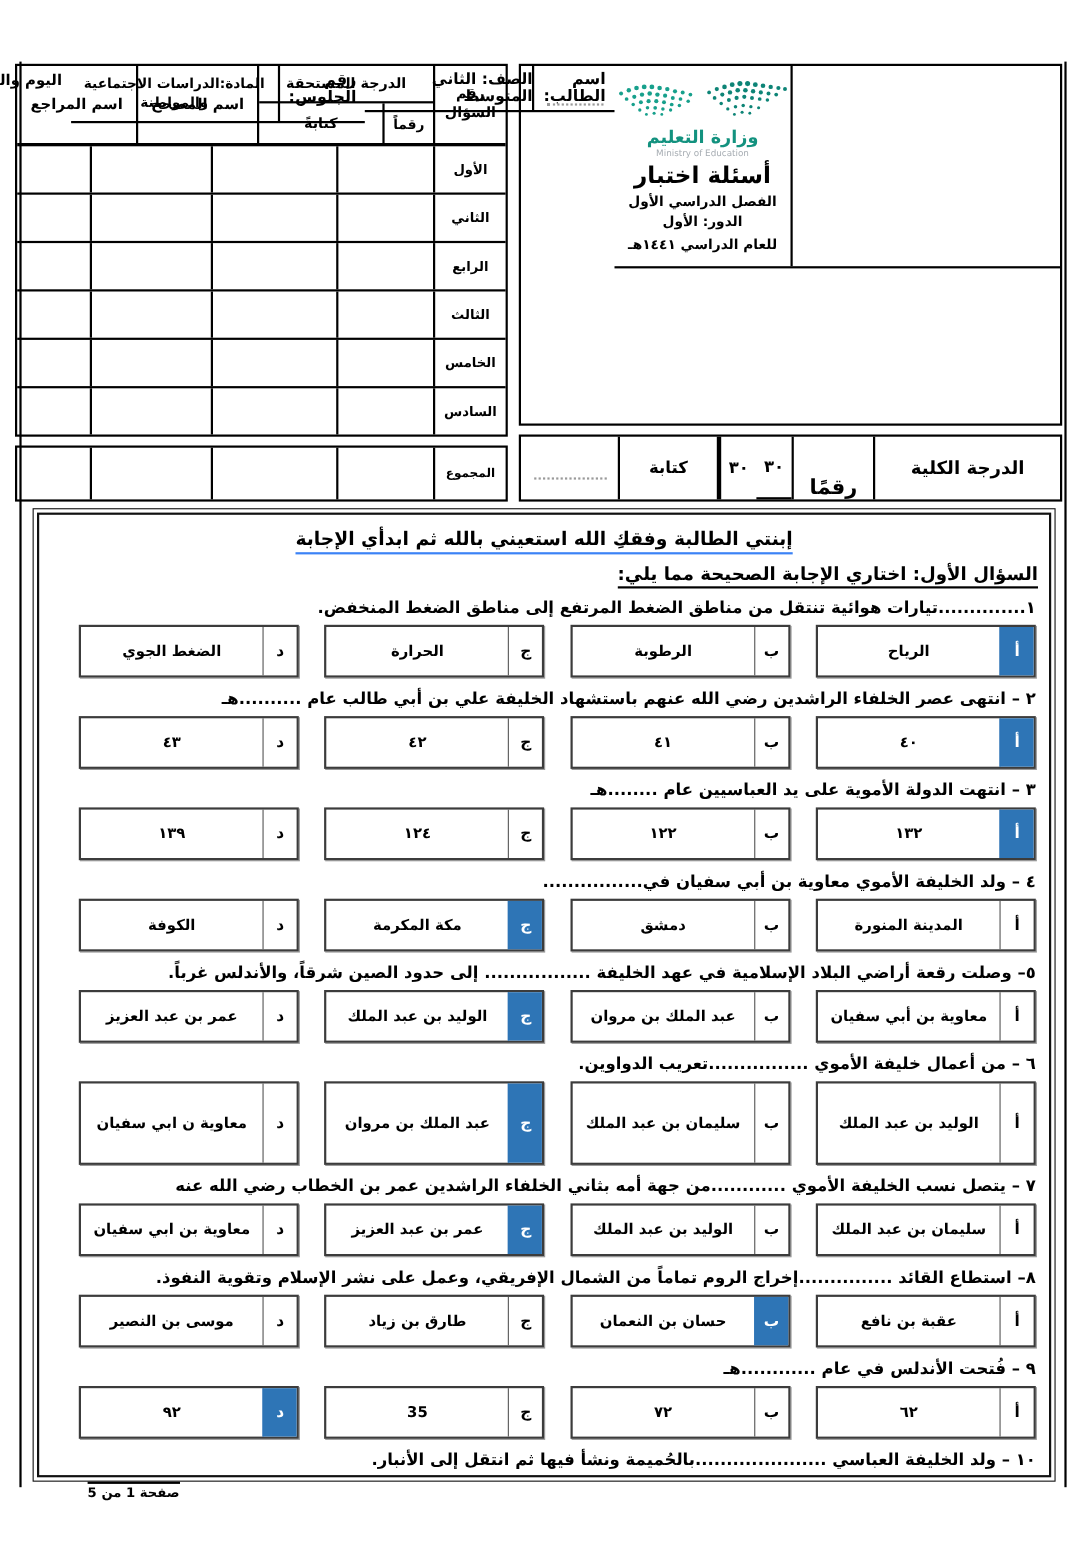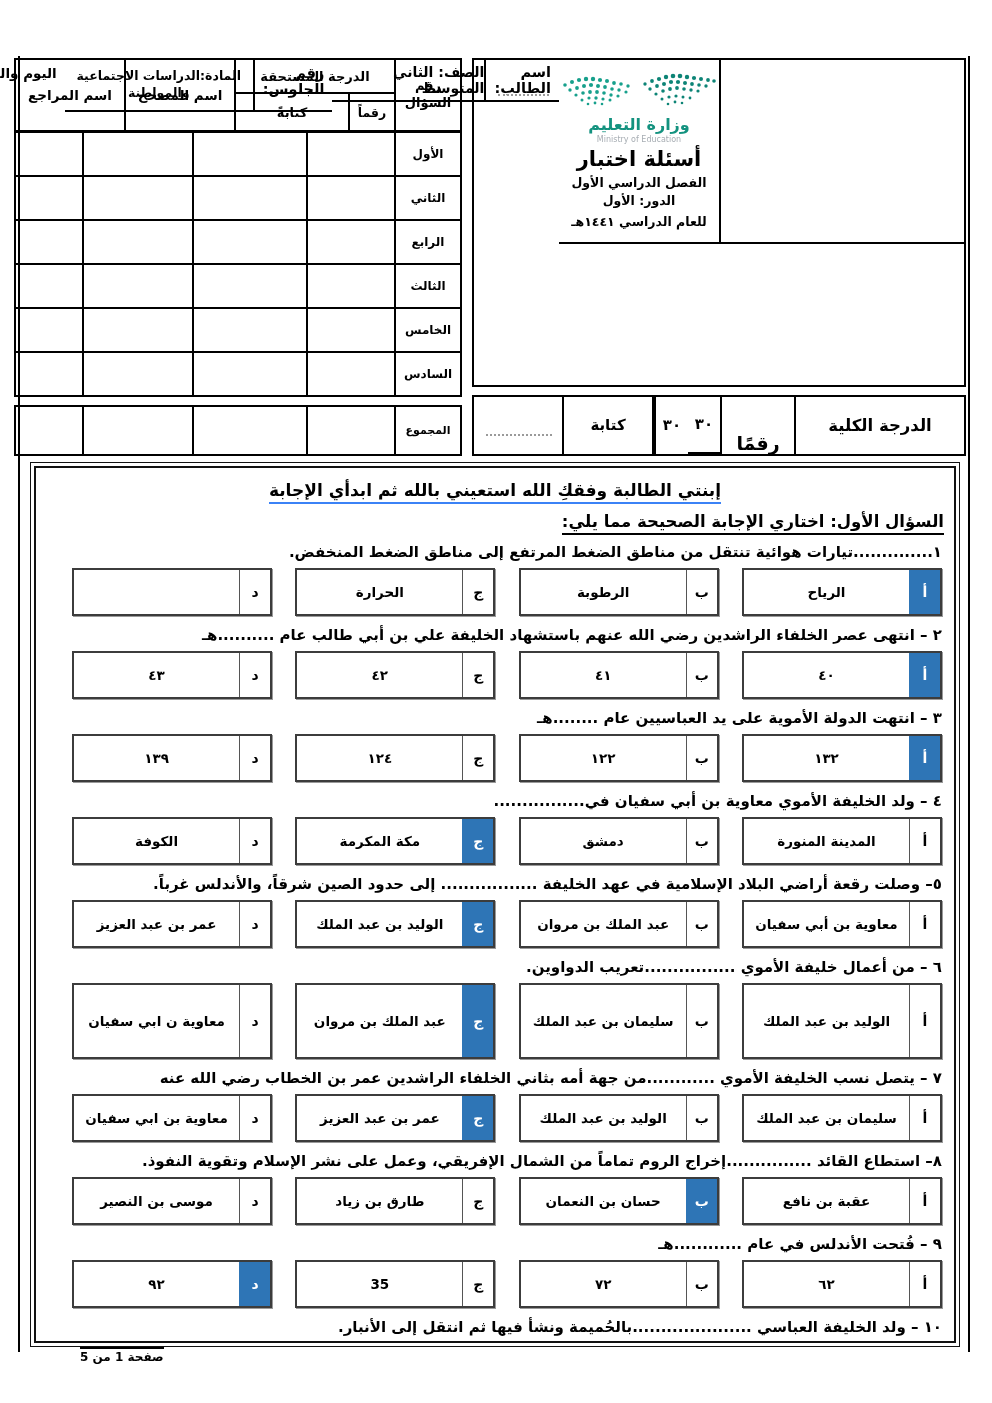--- a/index.html
+++ b/index.html
@@ -313,20 +313,21 @@
       <div class="opt">
           <div class="opt-letter">ب</div>
           <div class="opt-text">الرطوبة</div>
         </div>
       <div class="opt">
           <div class="opt-letter">ج</div>
           <div class="opt-text">الحرارة</div>
         </div>
       <div class="opt">
           <div class="opt-letter">د</div>
+          <div class="opt-text">الضغط الجوي</div>
         </div>
     </div>
   </div>
 
   <div>
     <div class="q-text">٢ – انتهى عصر الخلفاء الراشدين رضي الله عنهم باستشهاد الخليفة علي بن أبي طالب عام ..........هـ</div>
     <div class="opts">
       <div class="opt">
           <div class="opt-letter sel">أ</div>
           <div class="opt-text">٤٠</div>

